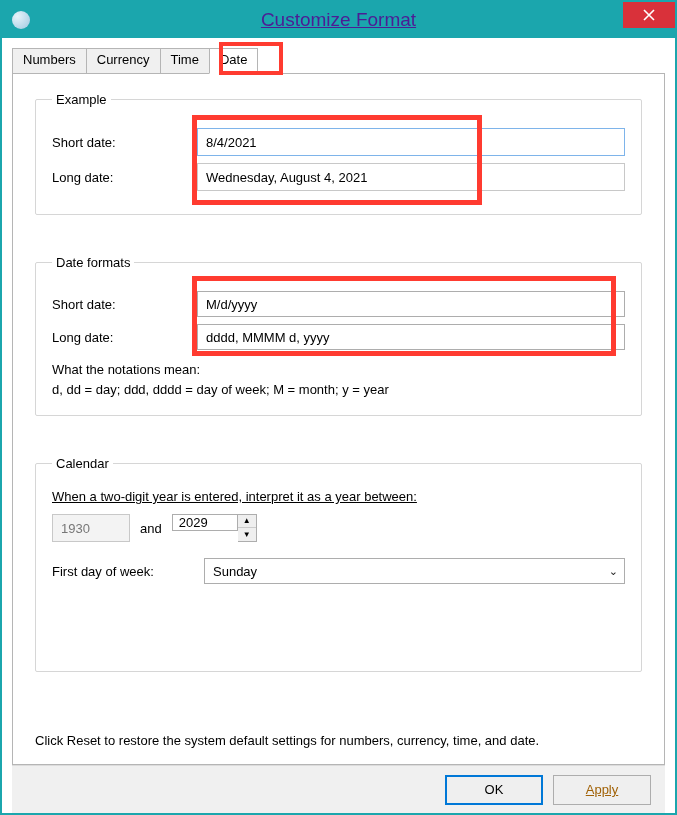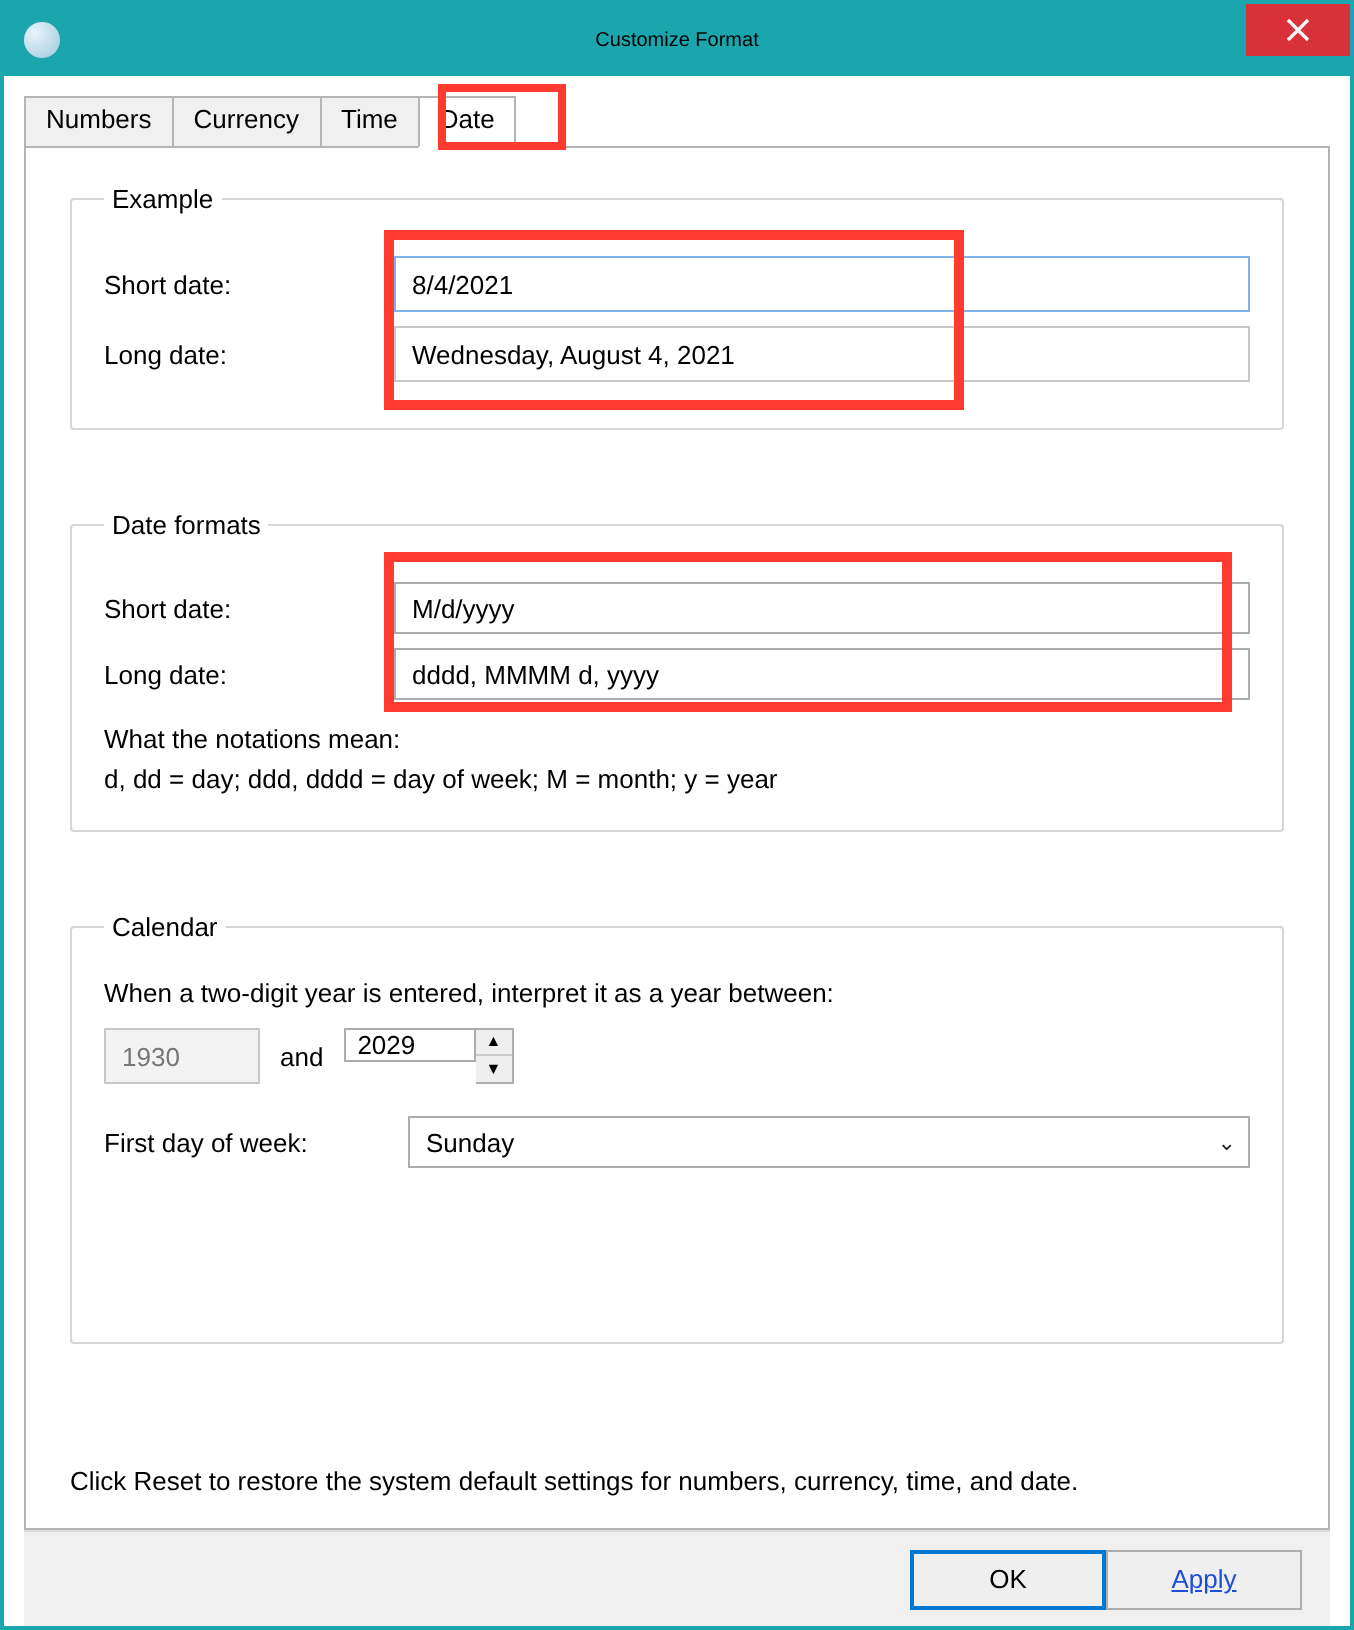--- a/index.html
+++ b/index.html
@@ -32,22 +32,23 @@
       height: 18px;
       margin-left: 10px;
       background: radial-gradient(circle at 30% 30%, #e8f4fa, #9fc8e0);
       border-radius: 50%;
       position: relative;
     }
     .titlebar-title {
       position: absolute;
       left: 0; right: 0;
       text-align: center;
-      font-size: 10px;
-      color: #000000;
+      font-size: 19px;
+      color: #4c1d95;
+      text-decoration: underline;
     }
     .close-btn {
       position: absolute;
       right: 0;
       top: 0;
       width: 52px;
       height: 26px;
       background: #d9313a;
       color: #fff;
       display: flex;
@@ -157,20 +158,21 @@
       color: #222;
     }
     .notation {
       margin-top: 10px;
       line-height: 1.5;
       font-size: 13px;
     }
     .cal-desc {
       font-size: 13px;
       margin: 4px 0 10px 0;
+      text-decoration: underline;
     }
     .year-row {
       display: flex;
       align-items: center;
       gap: 10px;
       margin-bottom: 16px;
     }
     .year-start {
       width: 78px;
       height: 28px;
@@ -226,28 +228,29 @@
     .btn {
       min-width: 98px;
       height: 30px;
       border: 1px solid #adadad;
       background: #efefef;
       font-size: 13px;
       font-family: inherit;
       cursor: pointer;
     }
     .btn.default { border: 2px solid #0078d7; }
-    .btn.disabled { color: #1d4ed8; cursor: default; text-decoration: underline; }
+    .btn.disabled { color: #a16207; cursor: default; text-decoration: underline; }
     .footer {
       height: 48px;
       border-top: 1px solid #dcdcdc;
       background: #f0f0f0;
       display: flex;
       justify-content: flex-end;
       align-items: center;
+      gap: 10px;
       padding: 0 14px;
     }
   </style>
 </head>
 <body>
 
 <div class="window">
 
   <div class="titlebar">
     <div class="titlebar-icon"></div>

